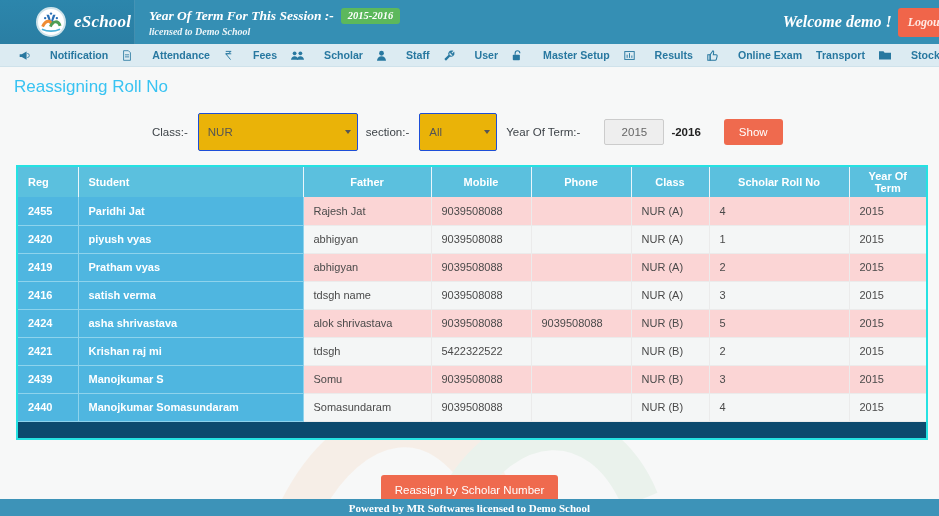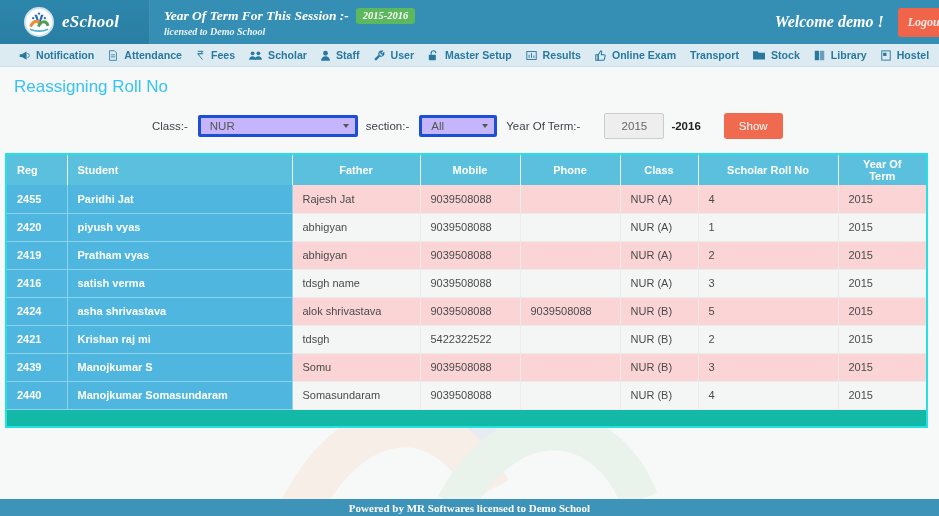--- a/index.html
+++ b/index.html
@@ -23,24 +23,24 @@
   }
 
   
   .topbar {
     position:relative; z-index:2;
     height: 44px;
     background: #2f89ae;
     display:flex; align-items:stretch;
   }
   .brand {
-    width: 150px;
+    width: 135px;
     background: linear-gradient(180deg,#2c86ac,#2a7ea3);
     display:flex; align-items:center; gap:8px;
-    padding-left: 24px;
+    padding-left: 36px;
     border-right: 1px solid rgba(255,255,255,.12);
   }
   .logo-badge {
     width: 30px; height: 30px; border-radius: 50%;
     background: #ffffff;
     border: 2px solid #cfe3ea;
     display:flex; align-items:center; justify-content:center;
     overflow:hidden; flex: 0 0 auto;
   }
   .brand-name {
@@ -60,21 +60,21 @@
   .session-badge {
     background:#5cb85c; color:#fff; font-size:10.5px; font-weight:700;
     padding: 2px 7px 3px; border-radius: 3px; font-style:italic;
     font-family:"Liberation Serif", serif;
   }
   .license-line {
     color:#eaf4f8; font-size:10px; font-style:italic; font-weight:700;
     font-family:"Liberation Serif", serif; margin-top:2px;
   }
   .welcome-block {
-    display:flex; align-items:center; gap:14px; padding-right: 0px;
+    display:flex; align-items:center; gap:6px; padding-right: 0px;
     background:#358fb4;
   }
   .welcome-text {
     color:#fff; font-size:16px; font-weight:700; font-style:italic;
     font-family:"Liberation Serif", serif; white-space:nowrap;
   }
   .logout-btn {
     background:#f0654a; color:#ffe9e3; border:none;
     font-size:12px; font-style:italic; font-weight:700;
     font-family:"Liberation Serif", serif;
@@ -86,21 +86,21 @@
   .navbar {
     position:relative; z-index:2;
     height: 23px;
     background: #dcebf2;
     display:flex; align-items:center;
     padding-left: 12px;
     gap: 0px;
     border-bottom: 1px solid #cfe2eb;
   }
   .nav-item {
-    display:flex; align-items:center; gap:6px;
+    display:flex; align-items:center; gap:20px;
     color:#2878a0; font-size:10.6px; font-weight:700;
     padding: 0 7px; cursor:pointer; white-space:nowrap;
   }
   .nav-item svg { display:block; }
 
   
   .page-title {
     position:relative; z-index:2;
     color:#38c3f2; font-size:17px; font-weight:400;
     padding: 10px 0 0 14px;
@@ -110,21 +110,21 @@
   
   .filter-row {
     position:relative; z-index:2;
     display:flex; align-items:center;
     padding: 16px 8px 0 152px;
     gap: 0;
     font-size: 11.5px; color:#444;
   }
   .filter-label { color:#3e4449; font-size:11.5px; margin-right:10px; }
   .select-box {
-    position:relative; height:22px; border:3px solid #1d4ed8; background:#c4b5fd;
+    position:relative; height:38px; border:1px solid #1d4ed8; background:#eab308;
     border-radius:2px; display:flex; align-items:center;
     padding: 0 20px 0 9px; font-size:11.5px; color:#555; cursor:pointer;
   }
   .select-class { width:160px; }
   .select-section { width:78px; }
   .select-caret {
     position:absolute; right:6px; top:50%; transform:translateY(-50%);
     width:0;height:0;border-left:3.5px solid transparent;
     border-right:3.5px solid transparent;border-top:4.5px solid #555;
   }
@@ -138,23 +138,23 @@
   .show-btn {
     background:#ef6a4e; color:#fff; border:none; border-radius:3px;
     font-size:11.5px; padding: 7px 15px; cursor:pointer; margin-left:23px;
     font-family:"Liberation Sans", sans-serif;
     text-align:right;
   }
 
   
   .table-wrap {
     position:relative; z-index:2;
-    margin: 14px 11px 0 5px;
+    margin: 14px 11px 0 16px;
     border: 2px solid #25e2e2;
-    background:#14b8a6;
+    background:#0c4a6e;
     padding-bottom: 16px;
   }
   table { width:100%; border-collapse: collapse; }
   thead th {
     background:#5bc0de; color:#ffffff;
     font-size:11px; font-weight:700;
     height: 30px; padding: 0 10px;
     border-right: 1px solid #eaf6fb;
     text-align:center;
   }
@@ -489,17 +489,18 @@
           <td></td>
           <td>NUR (B)</td>
           <td>4</td>
           <td>2015</td>
         </tr>
       </tbody>
   </table>
 </div>
 
 <div class="btn-row">
+  <button class="action-btn">Reassign by Scholar Number</button>
 </div>
 
 <div class="footer">
   <span>Powered by MR Softwares licensed to Demo School</span>
 </div>
 
 </body></html>

